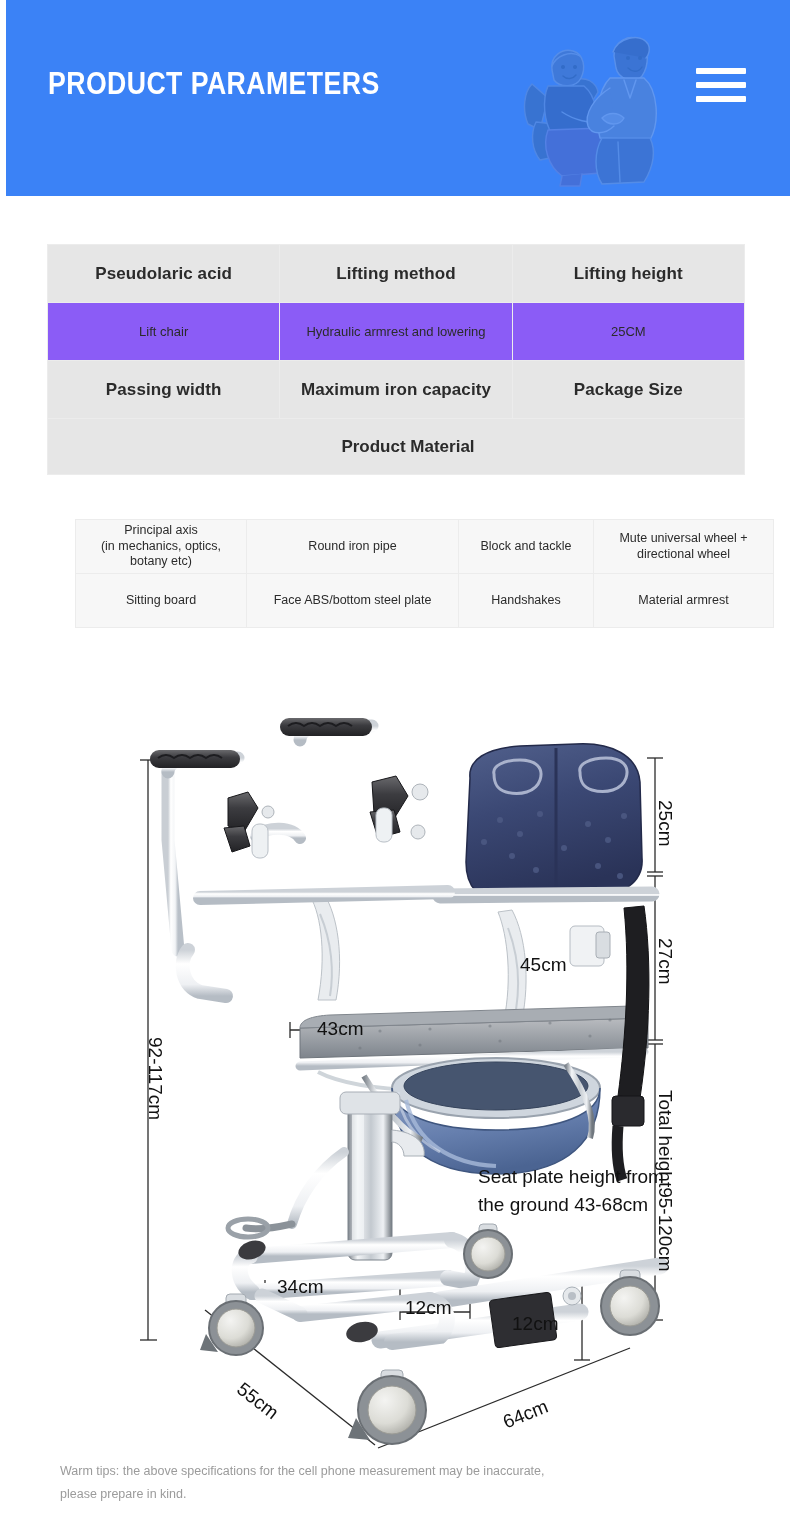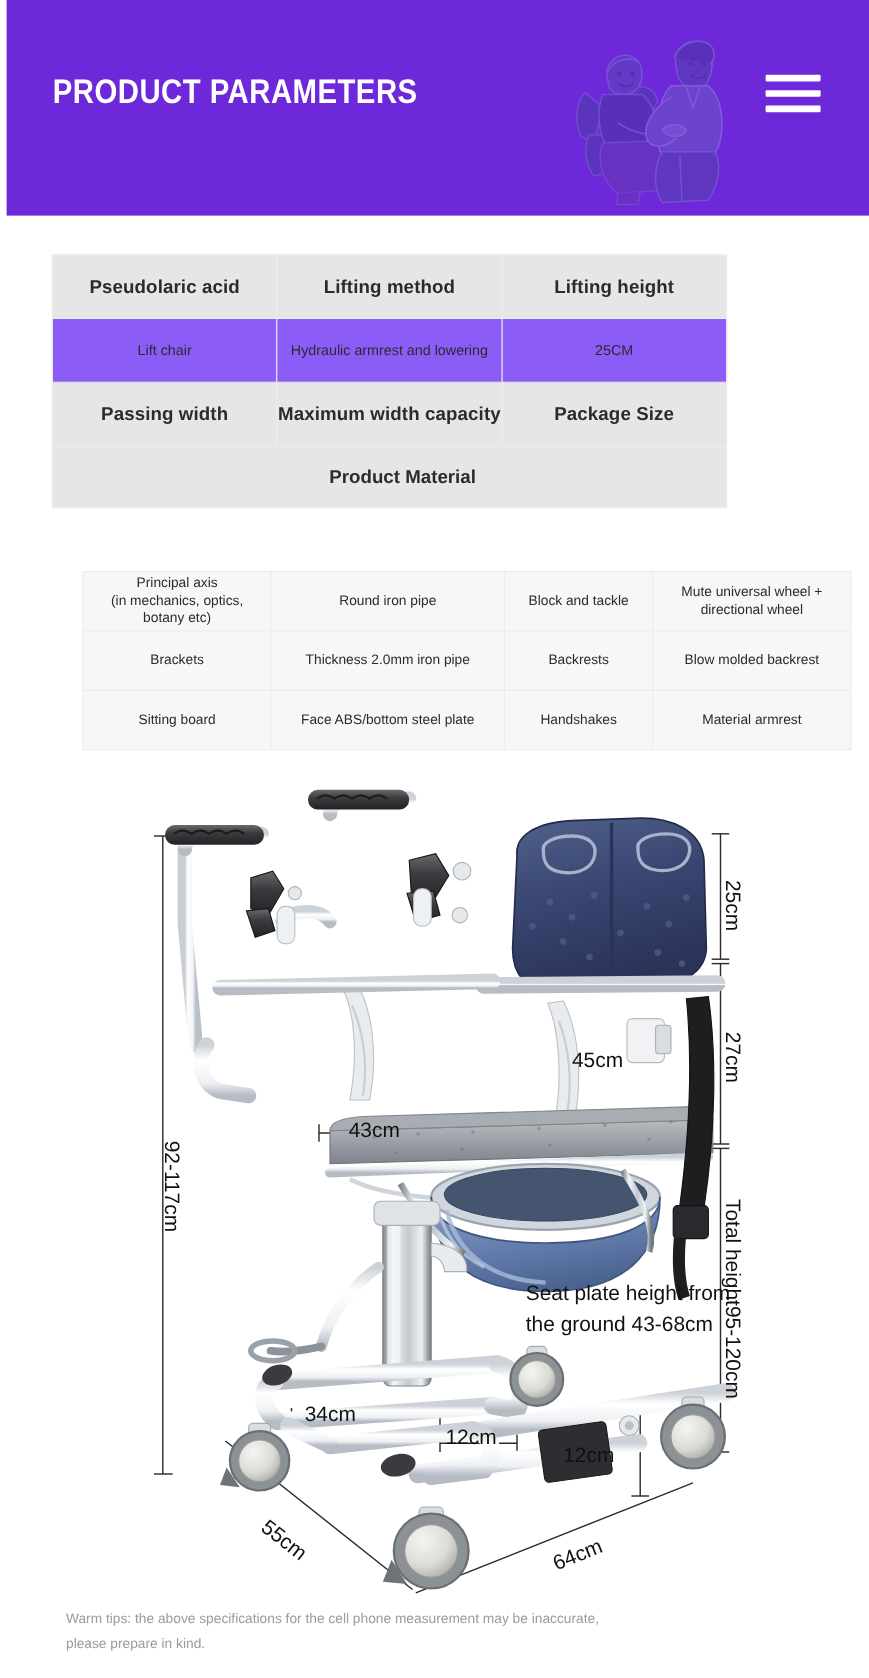--- a/index.html
+++ b/index.html
@@ -18,21 +18,21 @@
     background: #ffffff;
   }
 
   
   .banner {
     position: absolute;
     left: 6px;
     top: 0px;
     width: 784px;
     height: 196px;
-    background: #6d28d9;
+    background: #3b82f6;
     overflow: hidden;
   }
   .banner-title {
     position: absolute;
     left: 42px;
     top: 66px;
     color: #ffffff;
     font-size: 31px;
     font-weight: bold;
     letter-spacing: 0.5px;
@@ -65,22 +65,22 @@
     width: 100%;
     height: 6px;
     background: #ffffff;
     border-radius: 1px;
   }
 
   
   .spec-table {
     position: absolute;
     left: 47px;
-    top: 231px;
-    width: 614px;
+    top: 244px;
+    width: 698px;
     border-collapse: collapse;
     table-layout: fixed;
   }
   .spec-table td {
     border: 1px solid #ececec;
     text-align: center;
     vertical-align: middle;
     color: #2b2b2b;
   }
   .spec-table tr.head td {
@@ -224,21 +224,21 @@
         <td>Lifting method</td>
         <td>Lifting height</td>
       </tr>
       <tr class="body">
         <td>Lift chair</td>
         <td>Hydraulic armrest and lowering</td>
         <td>25CM</td>
       </tr>
       <tr class="head">
         <td>Passing width</td>
-        <td>Maximum width capacity</td>
+        <td>Maximum iron capacity</td>
         <td>Package Size</td>
       </tr>
       <tr class="section">
         <td colspan="3">Product Material</td>
       </tr>
     </tbody>
   </table>
 
   <table class="spec-table" style="top:519px;margin-left:28px;">
     <colgroup>
@@ -251,26 +251,20 @@
       <tr class="mat">
         <td style="white-space:pre-line">Principal axis
 (in mechanics, optics,
 botany etc)</td>
         <td style="white-space:pre-line">Round iron pipe</td>
         <td style="white-space:pre-line">Block and tackle</td>
         <td style="white-space:pre-line">Mute universal wheel +
 directional wheel</td>
       </tr>
       <tr class="mat">
-        <td style="white-space:pre-line">Brackets</td>
-        <td style="white-space:pre-line">Thickness 2.0mm iron pipe</td>
-        <td style="white-space:pre-line">Backrests</td>
-        <td style="white-space:pre-line">Blow molded backrest</td>
-      </tr>
-      <tr class="mat">
         <td style="white-space:pre-line">Sitting board</td>
         <td style="white-space:pre-line">Face ABS/bottom steel plate</td>
         <td style="white-space:pre-line">Handshakes</td>
         <td style="white-space:pre-line">Material armrest</td>
       </tr>
     </tbody>
   </table>
 
   <div class="photo">
     <svg width="790" height="760" viewBox="0 0 790 760" xmlns="http://www.w3.org/2000/svg">

